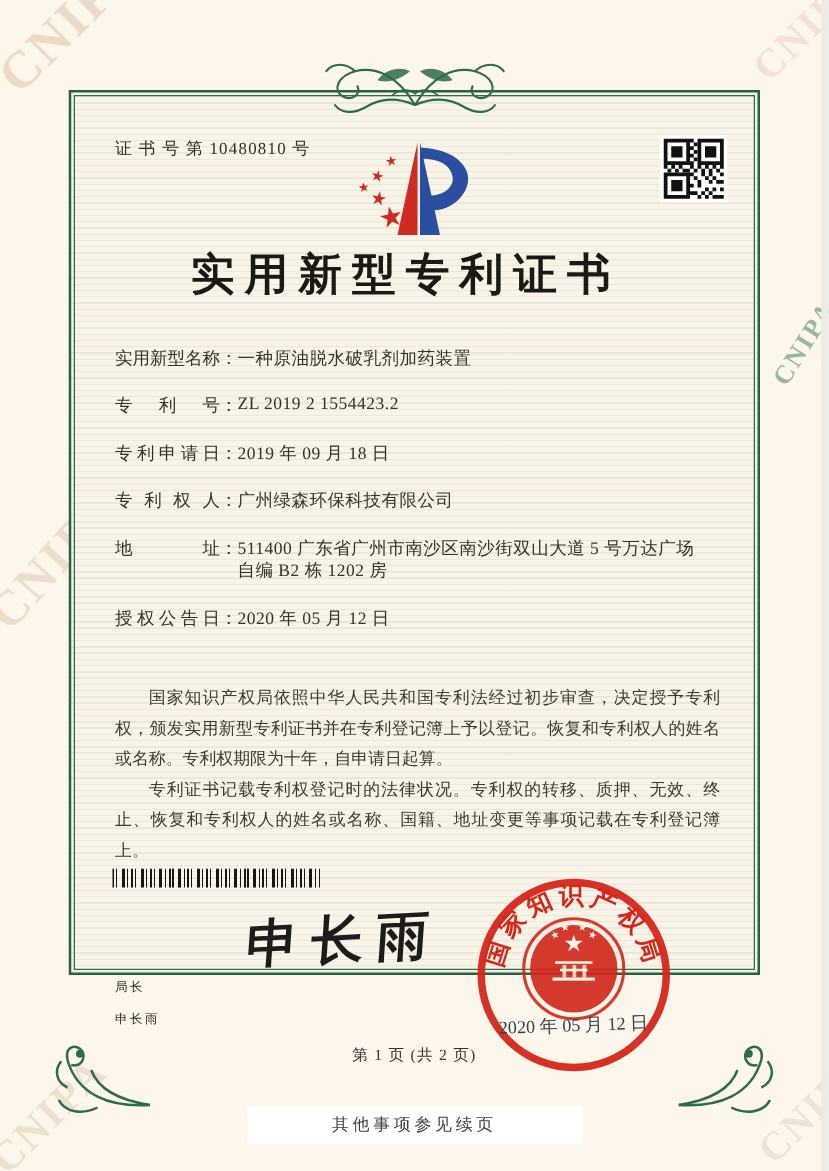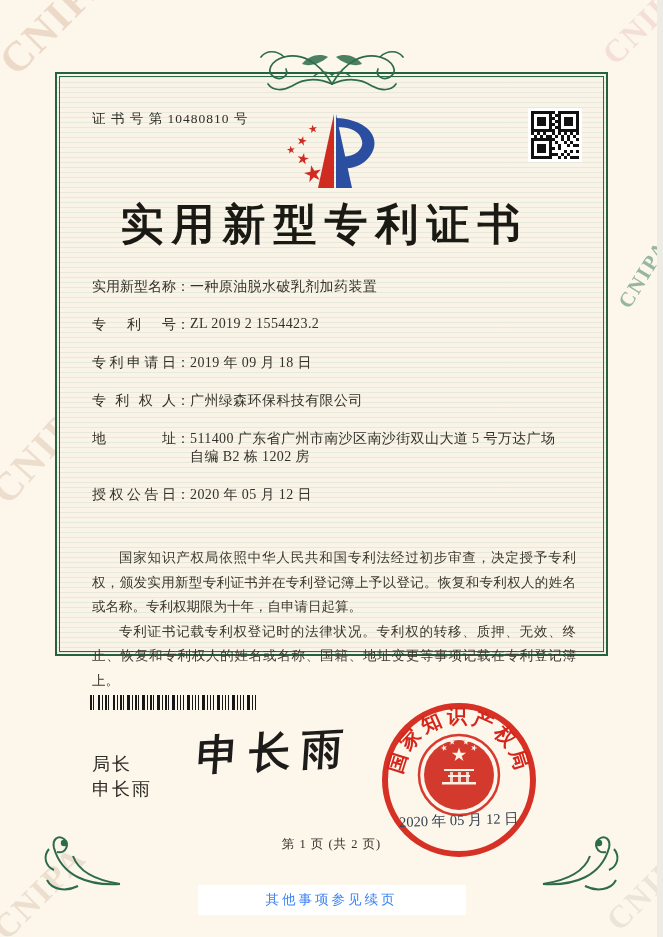--- a/index.html
+++ b/index.html
@@ -4,60 +4,60 @@
 <style>
   html,body{margin:0;padding:0;}
   body{width:663px;height:937px;background:#f3efe6;font-family:"Liberation Serif","DejaVu Serif",serif;}
   .page{position:relative;width:663px;height:937px;background:#fcf6eb;overflow:hidden;}
 
   
   .wm{position:absolute;font-weight:bold;font-family:"Liberation Serif","DejaVu Serif",serif;
       pointer-events:none;z-index:1;letter-spacing:2px;}
 
   
-  .frame{position:absolute;left:55px;top:72px;width:553px;height:584px;z-index:2;
+  .frame{position:absolute;left:55px;top:72px;width:553px;height:708px;z-index:2;
          background:
            repeating-linear-gradient(180deg, rgba(140,175,150,0.16) 0px, rgba(140,175,150,0.16) 1px, rgba(0,0,0,0) 1px, rgba(0,0,0,0) 5px),
            #f9f4e7;}
   .frame::before{content:"";position:absolute;inset:0;border:2px solid #256143;pointer-events:none;}
   .frame::after{content:"";position:absolute;inset:4px;border:1px solid #2c6a4a;pointer-events:none;}
 
   .cert-no{position:absolute;left:37px;top:38px;font-size:13.5px;color:#2f2d28;letter-spacing:1px;z-index:3;}
 
-  .title{position:absolute;left:0;right:14px;top:124px;text-align:center;font-size:43px;font-weight:bold;
+  .title{position:absolute;left:0;right:14px;top:124px;text-align:center;font-size:35px;font-weight:bold;
          color:#1a1914;letter-spacing:8px;z-index:3;}
 
   .fields{position:absolute;left:37px;top:206px;width:492px;z-index:3;font-size:14px;color:#34312b;}
   .frow{position:relative;height:38px;}
   .frow.addr{height:56px;}
   .lbl{display:inline-block;width:84px;text-align:justify;text-align-last:justify;vertical-align:top;}
   .cln{display:inline-block;vertical-align:top;}
   .val{display:inline-block;vertical-align:top;white-space:pre-line;letter-spacing:0.4px;max-width:386px;}
   .grant2{position:absolute;left:253px;top:0;}
 
   .paras{position:absolute;left:37px;top:474px;width:484px;z-index:3;font-size:13.5px;line-height:24.5px;
          color:#3c3830;text-align:justify;}
   .paras p{margin:0;text-indent:2em;}
 
   .barcode{position:absolute;left:35px;top:623px;width:166px;height:15px;z-index:3;
     background:
       repeating-linear-gradient(90deg,#161616 0 1.5px,rgba(0,0,0,0) 1.5px 3px,#161616 3px 4px,rgba(0,0,0,0) 4px 7.5px,#161616 7.5px 10px,rgba(0,0,0,0) 10px 12px,#161616 12px 12.8px,rgba(0,0,0,0) 12.8px 15px);}
 
-  .officer{position:absolute;left:37px;top:680px;z-index:3;font-size:18px;color:#2c2a25;line-height:25px;letter-spacing:2px;}
+  .officer{position:absolute;left:37px;top:706px;z-index:3;font-size:10px;color:#2c2a25;line-height:25px;letter-spacing:2px;}
 
   .signature{position:absolute;left:142px;top:652px;z-index:4;font-size:42px;color:#1d1c1a;
              transform:rotate(-3deg) skewX(-7deg);letter-spacing:10px;font-weight:bold;}
 
   .seal{position:absolute;left:325px;top:629px;width:158px;height:158px;z-index:4;}
 
   .page-info{position:absolute;left:0;right:0;top:764px;text-align:center;font-size:12.5px;color:#33312c;z-index:3;letter-spacing:1px;}
 
   .footer-band{position:absolute;left:50%;transform:translateX(-50%);top:885px;width:268px;height:30px;
                background:#ffffff;z-index:3;text-align:center;line-height:30px;font-size:13.5px;
-               color:#3b82f6;letter-spacing:3px;}
+               color:#404040;letter-spacing:3px;}
 
   .edge-strip{position:absolute;right:0;top:0;width:6px;height:937px;background:#edebe6;z-index:5;}
 
   .deco{position:absolute;z-index:4;pointer-events:none;}
 </style>
 </head>
 <body>
 
 <div class="page">
 

